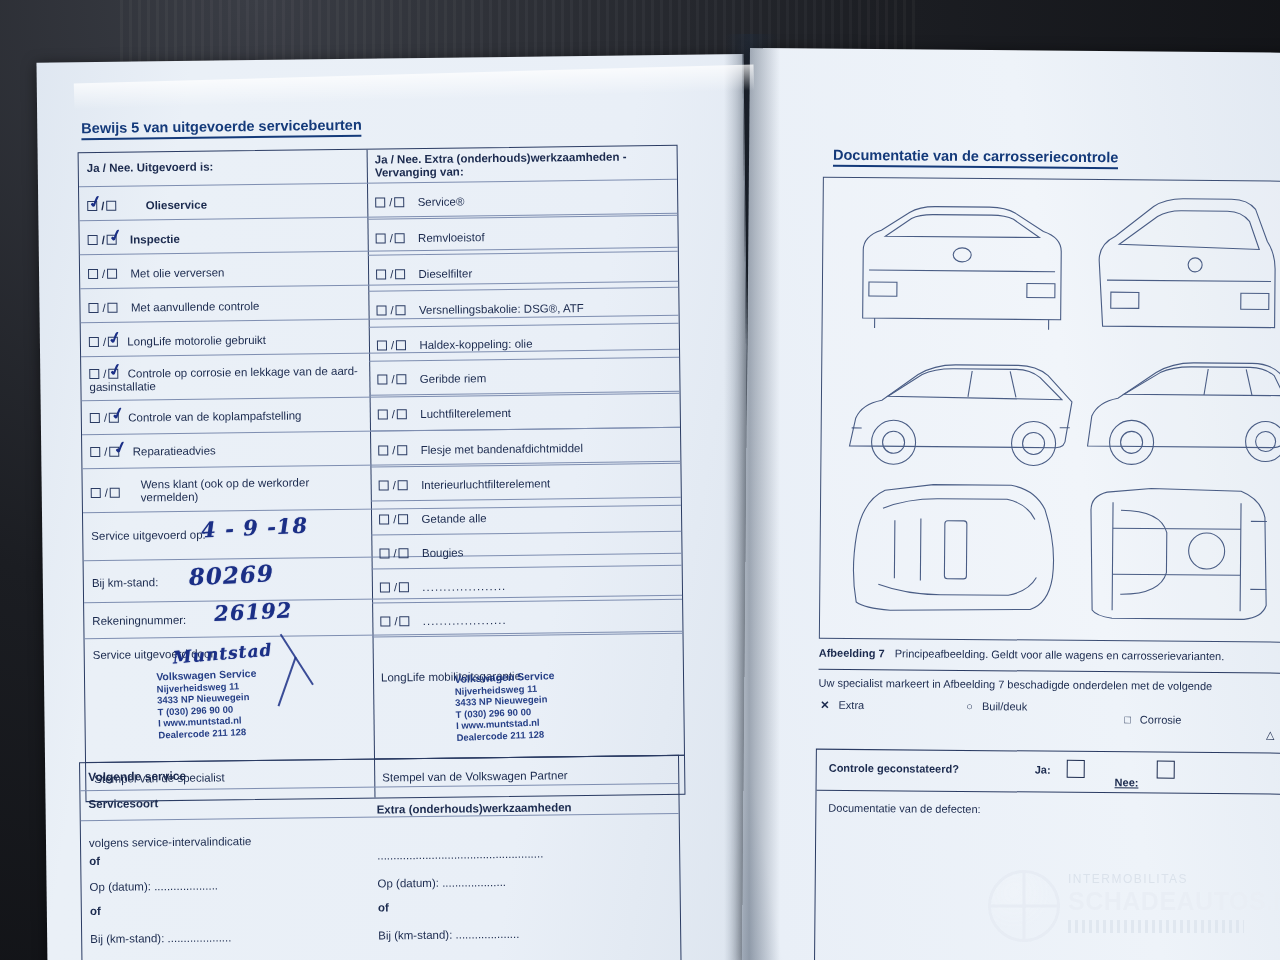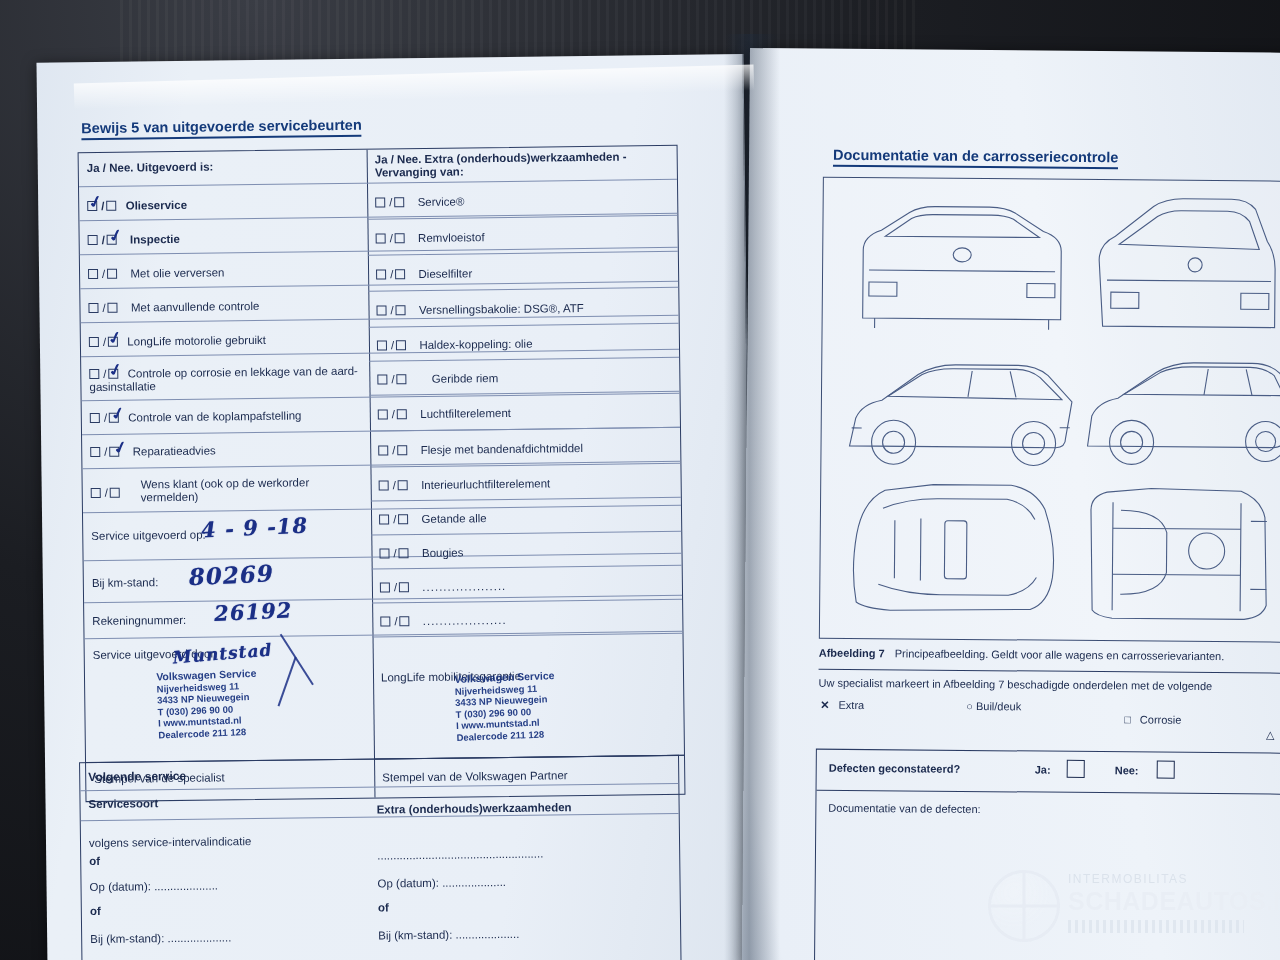--- a/index.html
+++ b/index.html
@@ -272,21 +272,21 @@
         <div class="tbl" style="left:40px; top:90px; width:600px; height:650px;">
           <div class="vline" style="left:288px;"></div>
 
           <div class="row" style="top:0; height:34px;"></div>
           <div class="cell bold" style="left:8px; top:9px; width:270px;">Ja / Nee. Uitgevoerd is:</div>
           <div class="cell bold" style="left:296px; top:4px; width:290px;">Ja / Nee. Extra (onderhouds)werkzaamheden - Vervanging van:</div>
 
           <div class="row" style="top:34px; height:34px;"></div>
           <div class="cell bold" style="left:8px; top:47px;">
             <span class="chk"></span><span class="slash">/</span><span class="chk"></span>
-            <span style="margin-left:4px;">Olieservice</span>
+            <span style="margin-left:24px;">Olieservice</span>
           </div>
           <div class="tick" style="left:10px; top:40px;">✓</div>
 
           <div class="row" style="top:68px; height:34px;"></div>
           <div class="cell bold" style="left:8px; top:81px;">
             <span class="chk"></span><span class="slash">/</span><span class="chk"></span>
             <span style="margin-left:8px;">Inspectie</span>
           </div>
           <div class="tick" style="left:30px; top:74px;">✓</div>
 
@@ -391,21 +391,21 @@
 
           <div class="row" style="top:178px; left:288px; height:34px;"></div>
           <div class="cell" style="left:296px; top:190px;">
             <span class="chk"></span><span class="slash">/</span><span class="chk"></span>
             <span style="margin-left:8px;">Haldex-koppeling: olie</span>
           </div>
 
           <div class="row" style="top:212px; left:288px; height:34px;"></div>
           <div class="cell" style="left:296px; top:224px;">
             <span class="chk"></span><span class="slash">/</span><span class="chk"></span>
-            <span style="margin-left:20px;">Geribde riem</span>
+            <span style="margin-left:8px;">Geribde riem</span>
           </div>
 
           <div class="row" style="top:246px; left:288px; height:36px;"></div>
           <div class="cell" style="left:296px; top:259px;">
             <span class="chk"></span><span class="slash">/</span><span class="chk"></span>
             <span style="margin-left:8px;">Luchtfilterelement</span>
           </div>
 
           <div class="row" style="top:282px; left:288px; height:36px;"></div>
           <div class="cell" style="left:296px; top:295px;">
@@ -559,36 +559,36 @@
         <div style="position:absolute; left:74px; top:620px; width:470px; border-top:1px solid #2a3b63;"></div>
 
         <div class="small" style="left:74px; top:628px; width:470px;">Uw specialist markeert in Afbeelding 7 beschadigde onderdelen met de volgende</div>
 
         <div class="small" style="left:76px; top:650px;">
           <span style="font-weight:bold;">✕</span>
           <span style="margin-left:6px;">Extra</span>
         </div>
         <div class="small" style="left:222px; top:650px;">
           <span>○</span>
-          <span style="margin-left:0;">Buil/deuk</span>
+          <span style="margin-left:6px;">Buil/deuk</span>
         </div>
         <div class="small" style="left:380px; top:662px;">
           <span>□</span>
           <span style="margin-left:6px;">Corrosie</span>
         </div>
         <div class="small" style="left:522px; top:676px;">
           <span>△</span>
         </div>
 
         <div class="defbox" style="left:72px; top:700px; width:476px; height:214px;">
           <div style="position:absolute; left:0; right:0; top:40px; border-top:1.2px solid #2a3b63;"></div>
-          <div class="small b" style="left:12px; top:12px;">Defecten geconstateerd?</div>
+          <div class="small b" style="left:12px; top:12px;">Controle geconstateerd?</div>
           <div class="small b" style="left:218px; top:12px;">Ja:</div>
           <div class="bigchk" style="left:250px; top:8px;"></div>
-          <div class="small b" style="left:298px; top:12px;">Nee:</div>
+          <div class="small b" style="left:298px; top:24px;text-decoration:underline;">Nee:</div>
           <div class="bigchk" style="left:340px; top:8px;"></div>
           <div class="small" style="left:12px; top:52px;">Documentatie van de defecten:</div>
         </div>
 
       </div>
     </div>
 
     <div class="gutter-shadow"></div>
     <div class="page-edge-top"></div>
   </div>

